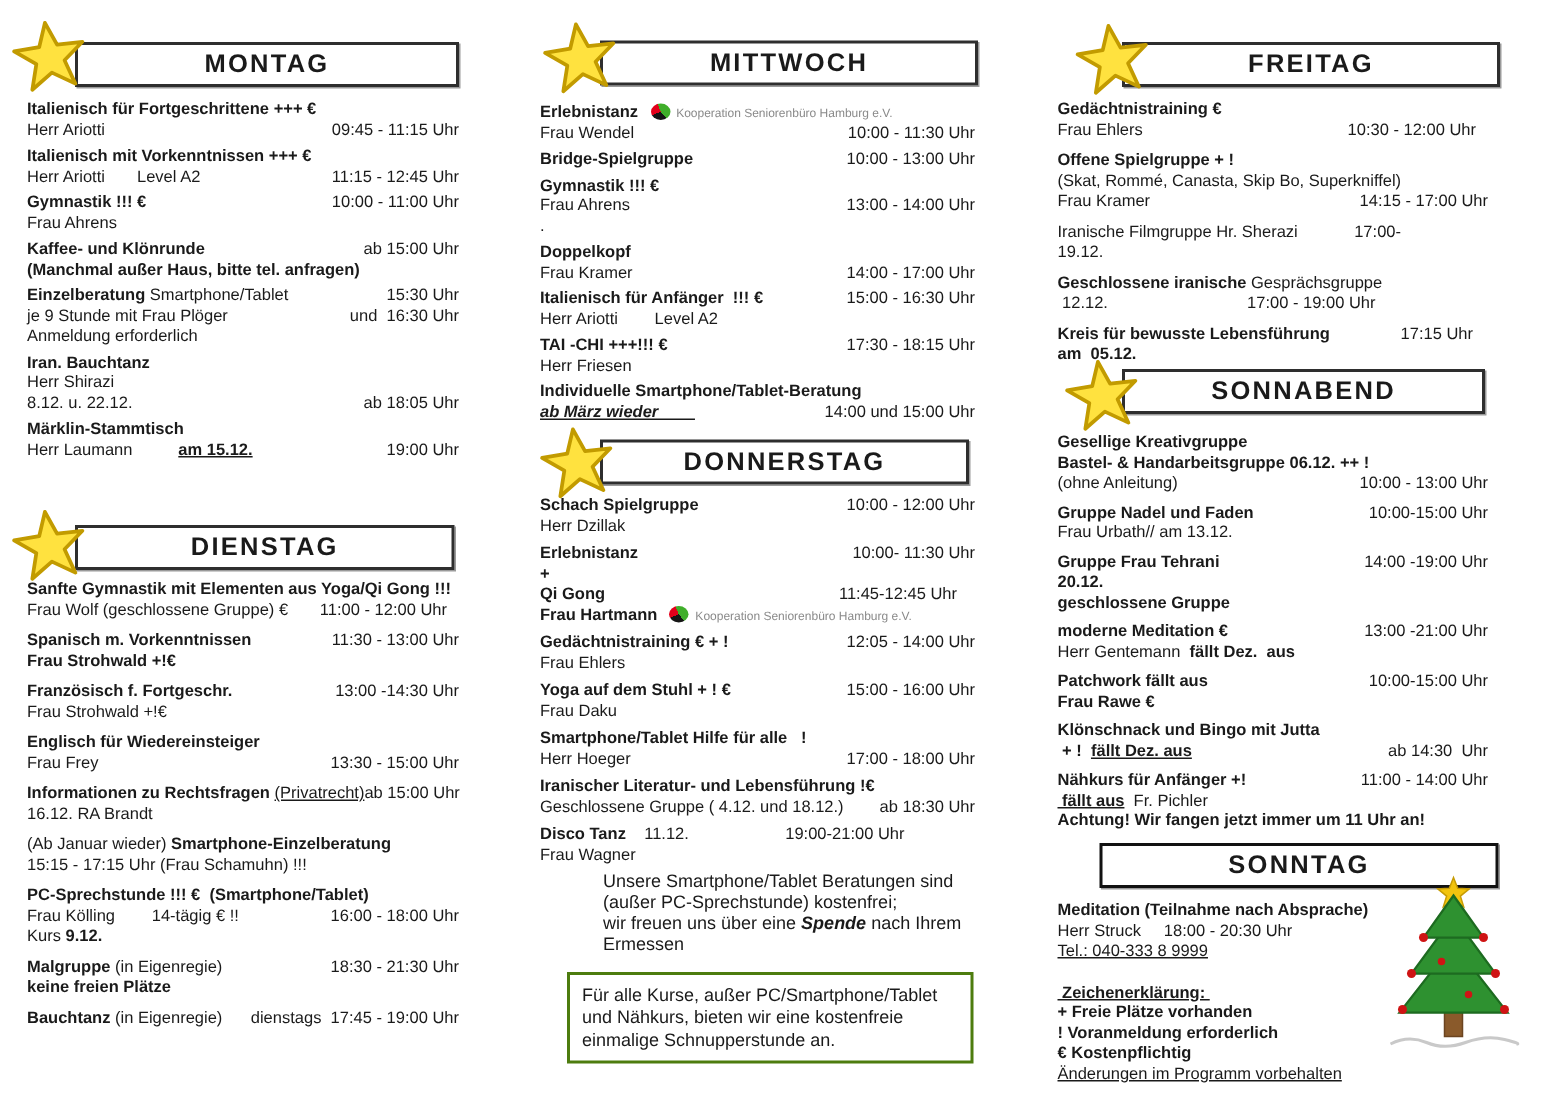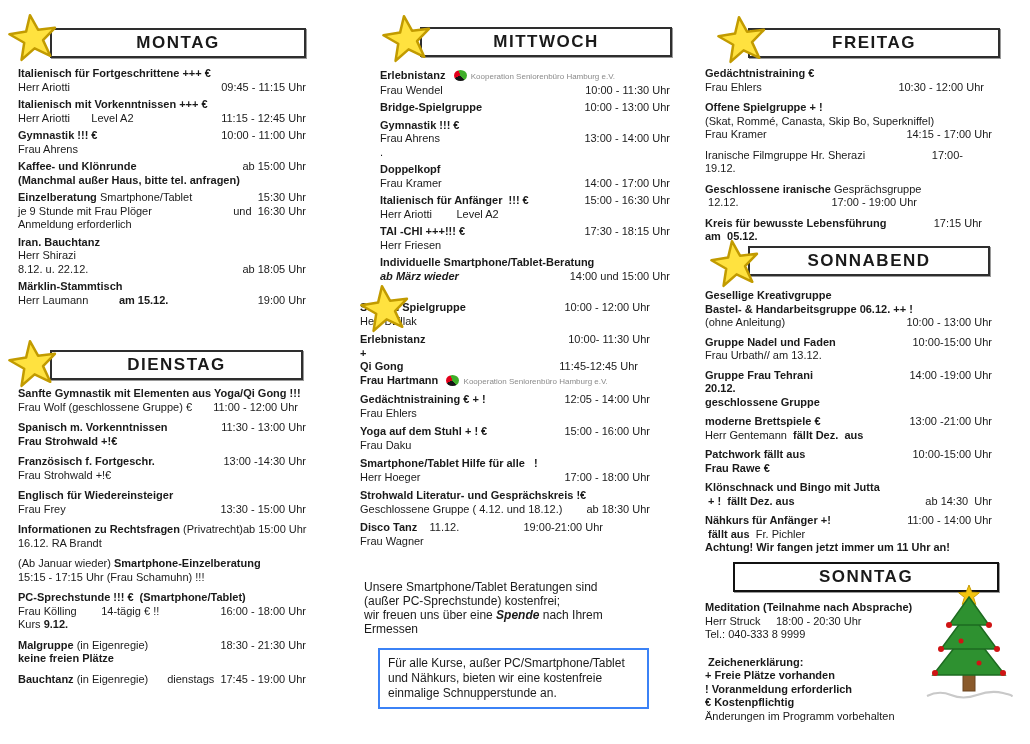--- a/index.html
+++ b/index.html
@@ -10,27 +10,27 @@
               padding:3px 0;box-shadow:1px 1px 0 #9a9a9a;}
   .day-title{font-weight:bold;font-size:17px;line-height:20px;letter-spacing:1.5px;}
   .star{position:absolute;transform:rotate(-8deg);z-index:3;}
   .events{position:relative;}
   .event{margin-bottom:var(--gap,5px);}
   .line{display:flex;justify-content:space-between;line-height:13.5px;font-size:11px;white-space:pre;}
   .left{white-space:pre;}
   .time{white-space:pre;flex-shrink:0;}
   .seg{white-space:pre;}
   .b{font-weight:bold;}
-  .u{}
+  .u{text-decoration:underline;}
   .i{font-style:italic;}
   .g{color:#8a8a8a;font-size:8px;}
   .koop-logo{display:inline-block;width:13px;height:11px;border-radius:50%;vertical-align:-2px;
              margin:0 2px;background:conic-gradient(from 140deg,#151515 0 30%,#e2001a 30% 55%,#3fae2a 55% 100%);}
   .note .line{font-size:12px;line-height:14px;}
-  .bluebox{border:2px solid #3b82f6;padding:6px 8px;background:#fff;}
+  .bluebox{border:2px solid #4d7c0f;padding:6px 8px;background:#fff;}
   .bluebox .line{line-height:15px;}
   .tree{position:absolute;left:925px;top:583px;}
 </style>
 </head>
 <body>
 
 <div class="canvas">
 
   <section class="block" style="left:18px;top:28px;width:288px">
     <svg class="star" style="left:-10px;top:-16px" width="50" height="50" viewBox="0 0 50 50">
@@ -113,21 +113,21 @@
         <div class="event">
           <div class="line"><span class="left"><span class="seg b">Malgruppe</span><span class="seg"> (in Eigenregie)</span></span><span class="time">18:30 - 21:30 Uhr</span></div>
           <div class="line"><span class="left"><span class="seg b">keine freien Plätze</span></span></div>
         </div>
         <div class="event">
           <div class="line"><span class="left"><span class="seg b">Bauchtanz</span><span class="seg"> (in Eigenregie)</span></span><span class="time">dienstags  17:45 - 19:00 Uhr</span></div>
         </div>
       </div>
   </section>
 
-  <section class="block" style="left:380px;top:27px;width:290px">
+  <section class="block" style="left:360px;top:27px;width:290px">
     <svg class="star" style="left:2px;top:-14px" width="50" height="50" viewBox="0 0 50 50">
       <polygon points="25,3 31,18.5 48,19 34.5,29.5 39.5,46 25,36.5 10.5,46 15.5,29.5 2,19 19,18.5" fill="#FFE23F" stroke="#C29B00" stroke-width="2.5" stroke-linejoin="round"></polygon>
       </svg>
     <div class="day-header" style="margin-left:40px;width:248px">
       <span class="day-title">MITTWOCH</span>
     </div>
     <div class="events" style="margin-top:12px;--gap:4px">
         <div class="event">
           <div class="line"><span class="left"><span class="seg b">Erlebnistanz  </span><span class="koop-logo"></span><span class="seg g"> Kooperation Seniorenbüro Hamburg e.V.</span></span></div>
           <div class="line"><span class="left"><span class="seg">Frau Wendel</span></span><span class="time">10:00 - 11:30 Uhr</span></div>
@@ -156,20 +156,23 @@
           <div class="line"><span class="left"><span class="seg b">Individuelle Smartphone/Tablet-Beratung</span></span></div>
           <div class="line"><span class="left"><span class="seg b u i">ab März wieder        </span></span><span class="time">14:00 und 15:00 Uhr</span></div>
         </div>
       </div>
   </section>
 
   <section class="block" style="left:360px;top:293px;width:290px">
     <svg class="star" style="left:0px;top:-10px" width="50" height="50" viewBox="0 0 50 50">
       <polygon points="25,3 31,18.5 48,19 34.5,29.5 39.5,46 25,36.5 10.5,46 15.5,29.5 2,19 19,18.5" fill="#FFE23F" stroke="#C29B00" stroke-width="2.5" stroke-linejoin="round"></polygon>
       </svg>
+    <div class="day-header" style="margin-left:40px;width:242px">
+      <span class="day-title">DONNERSTAG</span>
+    </div>
     <div class="events" style="margin-top:8px;--gap:5px">
         <div class="event">
           <div class="line"><span class="left"><span class="seg b">Schach Spielgruppe</span></span><span class="time">10:00 - 12:00 Uhr</span></div>
           <div class="line"><span class="left"><span class="seg">Herr Dzillak</span></span></div>
         </div>
         <div class="event">
           <div class="line"><span class="left"><span class="seg b">Erlebnistanz</span></span><span class="time">10:00- 11:30 Uhr</span></div>
           <div class="line"><span class="left"><span class="seg b">+</span></span></div>
           <div class="line"><span class="left"><span class="seg b">Qi Gong</span></span><span class="time" style="margin-right: 12px;">11:45-12:45 Uhr</span></div>
           <div class="line"><span class="left"><span class="seg b">Frau Hartmann  </span><span class="koop-logo"></span><span class="seg g"> Kooperation Seniorenbüro Hamburg e.V.</span></span></div>
@@ -180,21 +183,21 @@
         </div>
         <div class="event">
           <div class="line"><span class="left"><span class="seg b">Yoga auf dem Stuhl + ! €</span></span><span class="time">15:00 - 16:00 Uhr</span></div>
           <div class="line"><span class="left"><span class="seg">Frau Daku</span></span></div>
         </div>
         <div class="event">
           <div class="line"><span class="left"><span class="seg b">Smartphone/Tablet Hilfe für alle   !</span></span></div>
           <div class="line"><span class="left"><span class="seg">Herr Hoeger</span></span><span class="time">17:00 - 18:00 Uhr</span></div>
         </div>
         <div class="event">
-          <div class="line"><span class="left"><span class="seg b">Strohwald Literatur- und Gesprächskreis !€</span></span></div>
+          <div class="line"><span class="left"><span class="seg b">Iranischer Literatur- und Lebensführung !€</span></span></div>
           <div class="line"><span class="left"><span class="seg">Geschlossene Gruppe ( 4.12. und 18.12.)</span></span><span class="time">ab 18:30 Uhr</span></div>
         </div>
         <div class="event">
           <div class="line"><span class="left"><span class="seg b">Disco Tanz</span><span class="seg">    11.12.</span></span><span class="time" style="margin-right: 47px;">19:00-21:00 Uhr</span></div>
           <div class="line"><span class="left"><span class="seg">Frau Wagner</span></span></div>
         </div>
       </div>
   </section>
 
   <section class="block" style="left:705px;top:28px;width:287px">
@@ -208,21 +211,21 @@
         <div class="event">
           <div class="line"><span class="left"><span class="seg b">Gedächtnistraining €</span></span></div>
           <div class="line"><span class="left"><span class="seg">Frau Ehlers</span></span><span class="time" style="margin-right: 8px; margin-left: 19px;">10:30 - 12:00 Uhr</span></div>
         </div>
         <div class="event">
           <div class="line"><span class="left"><span class="seg b">Offene Spielgruppe + !</span></span></div>
           <div class="line"><span class="left"><span class="seg">(Skat, Rommé, Canasta, Skip Bo, Superkniffel)</span></span></div>
           <div class="line"><span class="left"><span class="seg">Frau Kramer</span></span><span class="time">14:15 - 17:00 Uhr</span></div>
         </div>
         <div class="event">
-          <div class="line"><span class="left"><span class="seg">Iranische Filmgruppe Hr. Sherazi</span></span><span class="time" style="margin-right: 29px;">17:00-</span></div>
+          <div class="line"><span class="left"><span class="seg">Iranische Filmgruppe Hr. Sherazi</span></span><span class="time" style="margin-right: 58px;">17:00-</span></div>
           <div class="line"><span class="left"><span class="seg">19.12.</span></span></div>
         </div>
         <div class="event">
           <div class="line"><span class="left"><span class="seg b">Geschlossene iranische </span><span class="seg">Gesprächsgruppe</span></span></div>
           <div class="line"><span class="left"><span class="seg"> 12.12.</span></span><span class="time" style="margin-right: 75px;">17:00 - 19:00 Uhr</span></div>
         </div>
         <div class="event">
           <div class="line"><span class="left"><span class="seg b">Kreis für bewusste Lebensführung</span></span><span class="time" style="margin-right: 10px;">17:15 Uhr</span></div>
           <div class="line"><span class="left"><span class="seg b">am  </span><span class="seg b">05.12.</span></span></div>
         </div>
@@ -245,21 +248,21 @@
         <div class="event">
           <div class="line"><span class="left"><span class="seg b">Gruppe Nadel und Faden</span></span><span class="time">10:00-15:00 Uhr</span></div>
           <div class="line"><span class="left"><span class="seg">Frau Urbath// am 13.12.</span></span></div>
         </div>
         <div class="event">
           <div class="line"><span class="left"><span class="seg b">Gruppe Frau Tehrani</span></span><span class="time">14:00 -19:00 Uhr</span></div>
           <div class="line"><span class="left"><span class="seg b">20.12.</span></span></div>
           <div class="line"><span class="left"><span class="seg b">geschlossene Gruppe</span></span></div>
         </div>
         <div class="event">
-          <div class="line"><span class="left"><span class="seg b">moderne Brettspiele €</span></span><span class="time">13:00 -21:00 Uhr</span></div>
+          <div class="line"><span class="left"><span class="seg b">moderne Meditation €</span></span><span class="time">13:00 -21:00 Uhr</span></div>
           <div class="line"><span class="left"><span class="seg">Herr Gentemann  </span><span class="seg b">fällt Dez.  aus</span></span></div>
         </div>
         <div class="event">
           <div class="line"><span class="left"><span class="seg b">Patchwork fällt aus</span></span><span class="time">10:00-15:00 Uhr</span></div>
           <div class="line"><span class="left"><span class="seg b">Frau Rawe €</span></span></div>
         </div>
         <div class="event">
           <div class="line"><span class="left"><span class="seg b">Klönschnack und Bingo mit Jutta</span></span></div>
           <div class="line"><span class="left"><span class="seg b"> + !  </span><span class="seg b u">fällt Dez. aus</span></span><span class="time">ab 14:30  Uhr</span></div>
         </div>
@@ -284,21 +287,21 @@
         <div class="event" style="margin-top: 14px;">
           <div class="line"><span class="left"><span class="seg b u"> Zeichenerklärung: </span></span></div>
           <div class="line"><span class="left"><span class="seg b">+ Freie Plätze vorhanden</span></span></div>
           <div class="line"><span class="left"><span class="seg b">! Voranmeldung erforderlich</span></span></div>
           <div class="line"><span class="left"><span class="seg b">€ Kostenpflichtig</span></span></div>
           <div class="line"><span class="left"><span class="seg u">Änderungen im Programm vorbehalten</span></span></div>
         </div>
       </div>
   </section>
 
-  <div class="block note" style="left:364px;top:580px;width:262px">
+  <div class="block note" style="left:402px;top:580px;width:262px">
     <div>
         <div class="line"><span class="left"><span class="seg">Unsere Smartphone/Tablet Beratungen sind</span></span></div>
         <div class="line"><span class="left"><span class="seg">(außer PC-Sprechstunde) kostenfrei;</span></span></div>
         <div class="line"><span class="left"><span class="seg">wir freuen uns über eine </span><span class="seg b i">Spende</span><span class="seg"> nach Ihrem</span></span></div>
         <div class="line"><span class="left"><span class="seg">Ermessen</span></span></div>
       </div>
   </div>
 
   <div class="block note bluebox" style="left:378px;top:648px;width:251px">
     <div>

